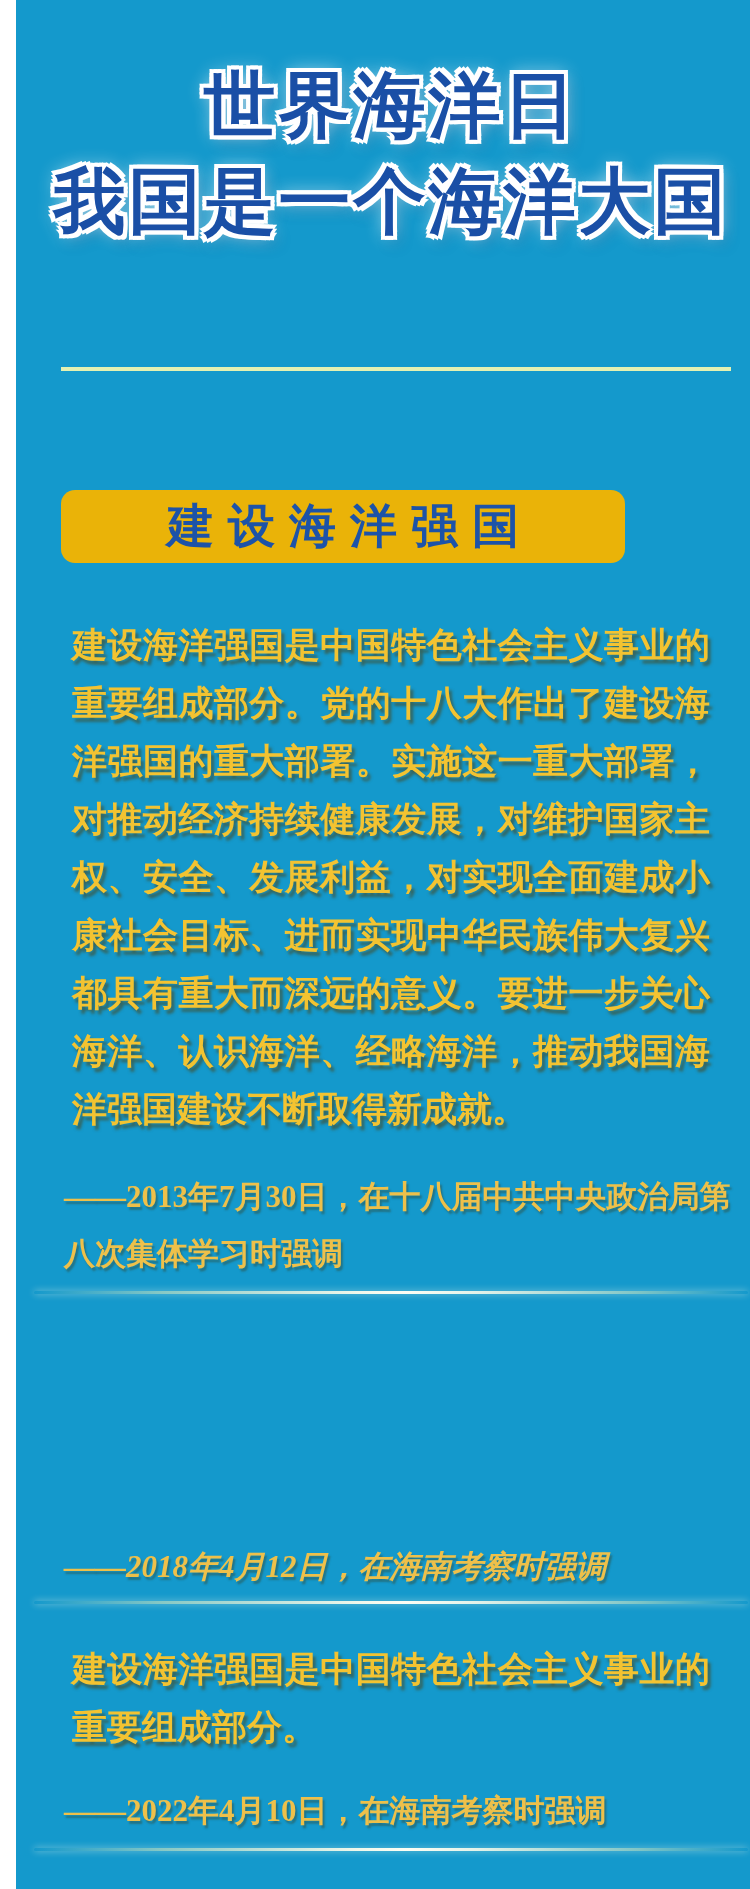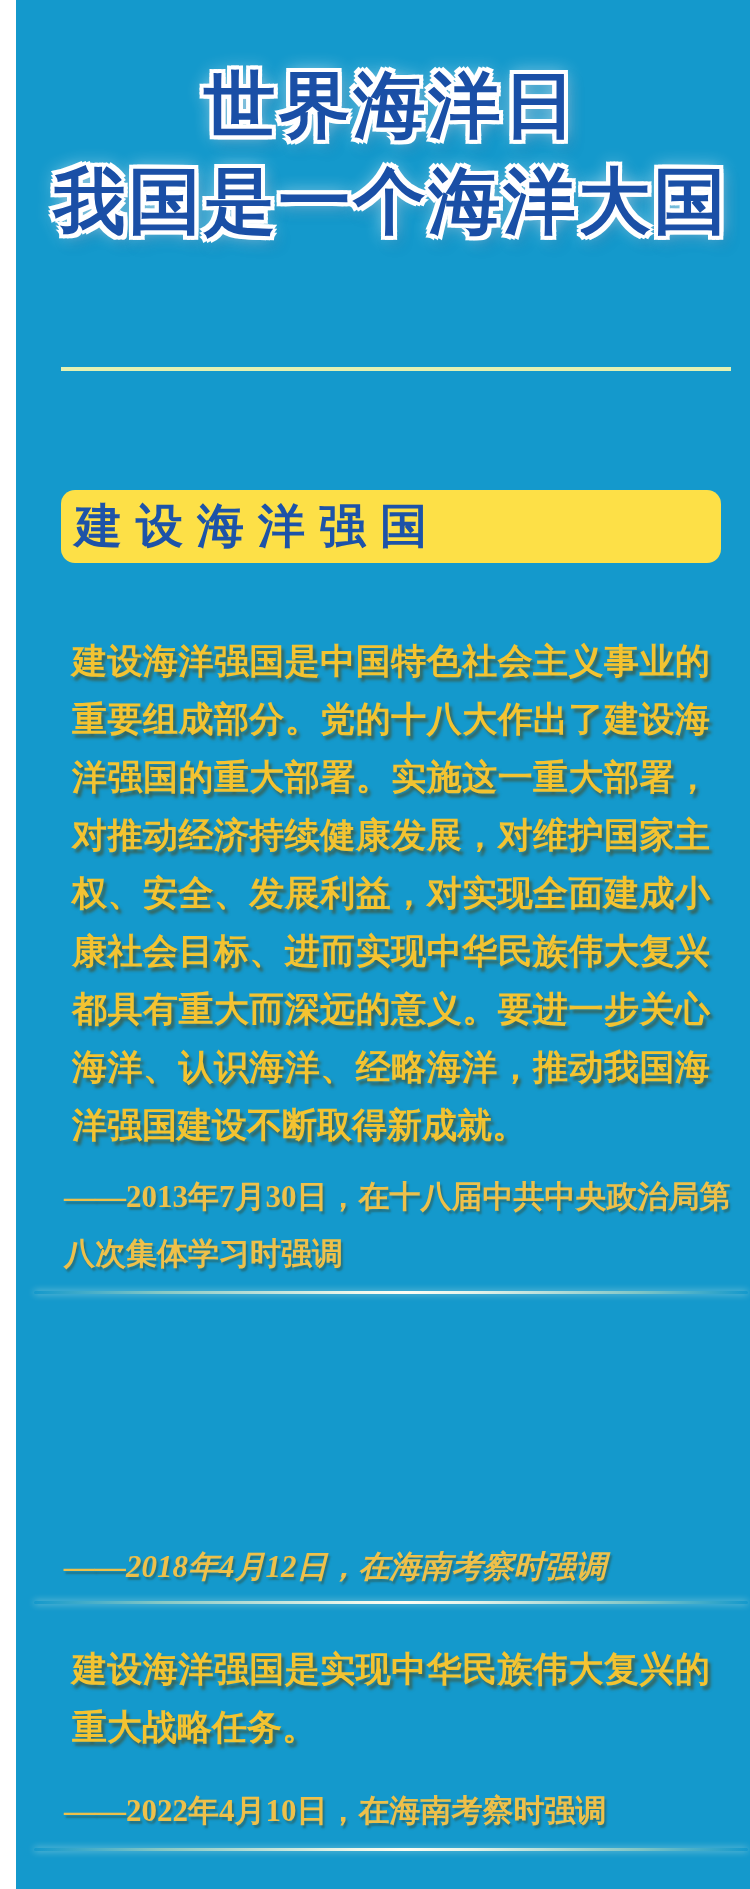--- a/index.html
+++ b/index.html
@@ -35,23 +35,24 @@
   }
   .title-divider {
     position: absolute;
     top: 367px; left: 45px;
     width: 670px; height: 4px;
     background: #e4f1b2;
   }
   .heading-box {
     position: absolute;
     top: 490px; left: 45px;
-    width: 660px; height: 73px;
-    background: #fde047;
+    width: 564px; height: 73px;
+    background: #eab308;
     border-radius: 14px;
+    text-align: center;
   }
   .heading-label {
     font-family: "Liberation Serif", serif;
     font-weight: bold;
     font-size: 47px;
     line-height: 73px;
     letter-spacing: 14px;
     text-indent: 14px;
     color: #1d53a8;
   }
@@ -59,21 +60,21 @@
     position: absolute;
     left: 56px; width: 638px;
     font-family: "DejaVu Sans", sans-serif;
     font-weight: bold;
     font-size: 35px;
     line-height: 58px;
     color: #f3c331;
     text-align: justify;
     text-shadow: 3px 4px 3px rgba(80,58,4,0.55);
   }
-  .quote-1 { top: 632px; }
+  .quote-1 { top: 616px; }
   .quote-2 { top: 1330px; }
   .quote-3 { top: 1640px; }
   .attribution {
     position: absolute;
     left: 48px; width: 688px;
     font-family: "Liberation Serif", serif;
     font-weight: bold;
     font-size: 31px;
     line-height: 57px;
     color: #eec04a;
@@ -118,18 +119,18 @@
 
   <div class="quote-text quote-1">建设海洋强国是中国特色社会主义事业的重要组成部分。党的十八大作出了建设海洋强国的重大部署。实施这一重大部署，对推动经济持续健康发展，对维护国家主权、安全、发展利益，对实现全面建成小康社会目标、进而实现中华民族伟大复兴都具有重大而深远的意义。要进一步关心海洋、认识海洋、经略海洋，推动我国海洋强国建设不断取得新成就。</div>
   <div class="attribution attribution-1">——2013年7月30日，在十八届中共中央政治局第八次集体学习时强调</div>
 
   <div class="glow-divider divider-a"></div>
 
   <div class="attribution attribution-2">——2018年4月12日，在海南考察时强调</div>
 
   <div class="glow-divider divider-b"></div>
 
-  <div class="quote-text quote-3">建设海洋强国是实现中华民族伟大复兴的重大战略任务。</div>
+  <div class="quote-text quote-3">建设海洋强国是中国特色社会主义事业的重要组成部分。</div>
   <div class="attribution attribution-3">——2022年4月10日，在海南考察时强调</div>
 
   <div class="glow-divider divider-c"></div>
 
 </div>
 
 </body></html>

